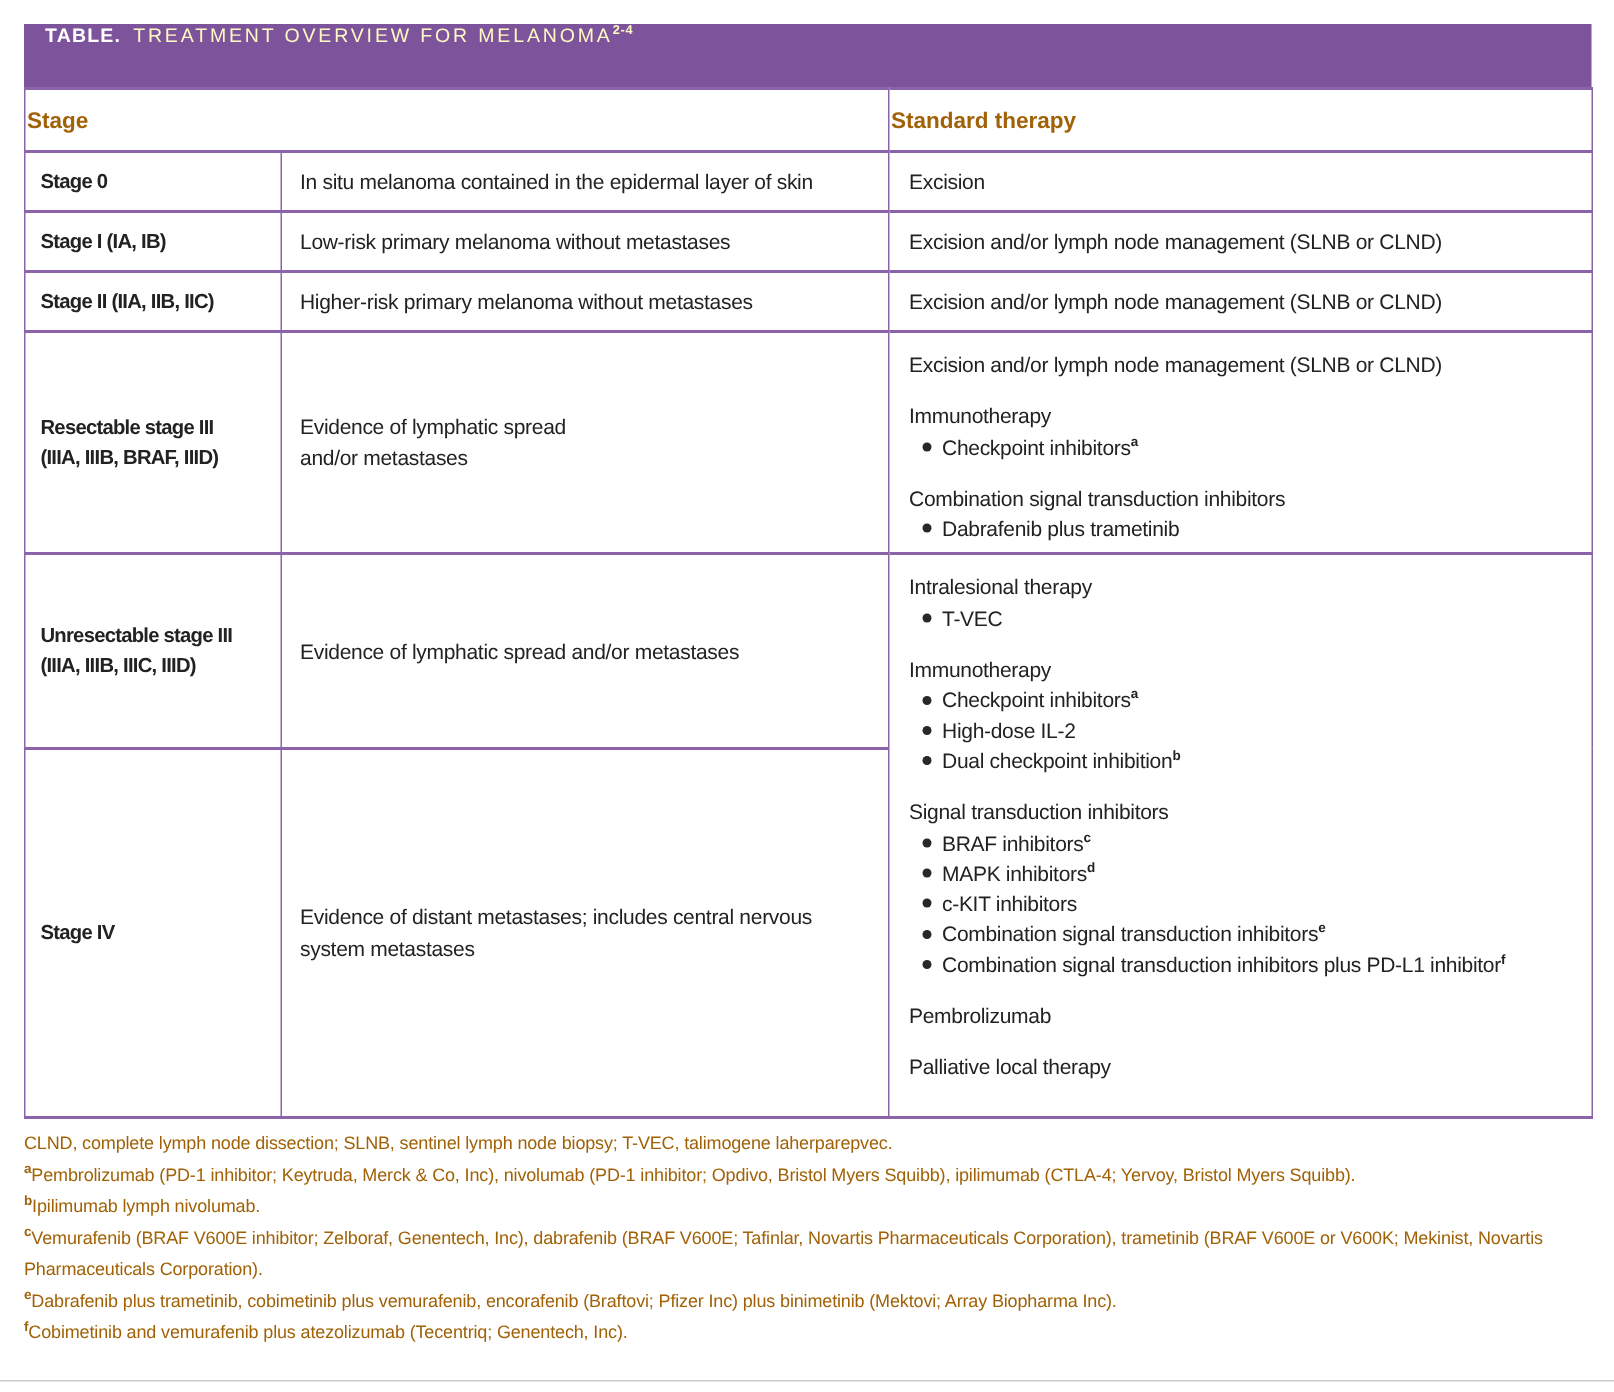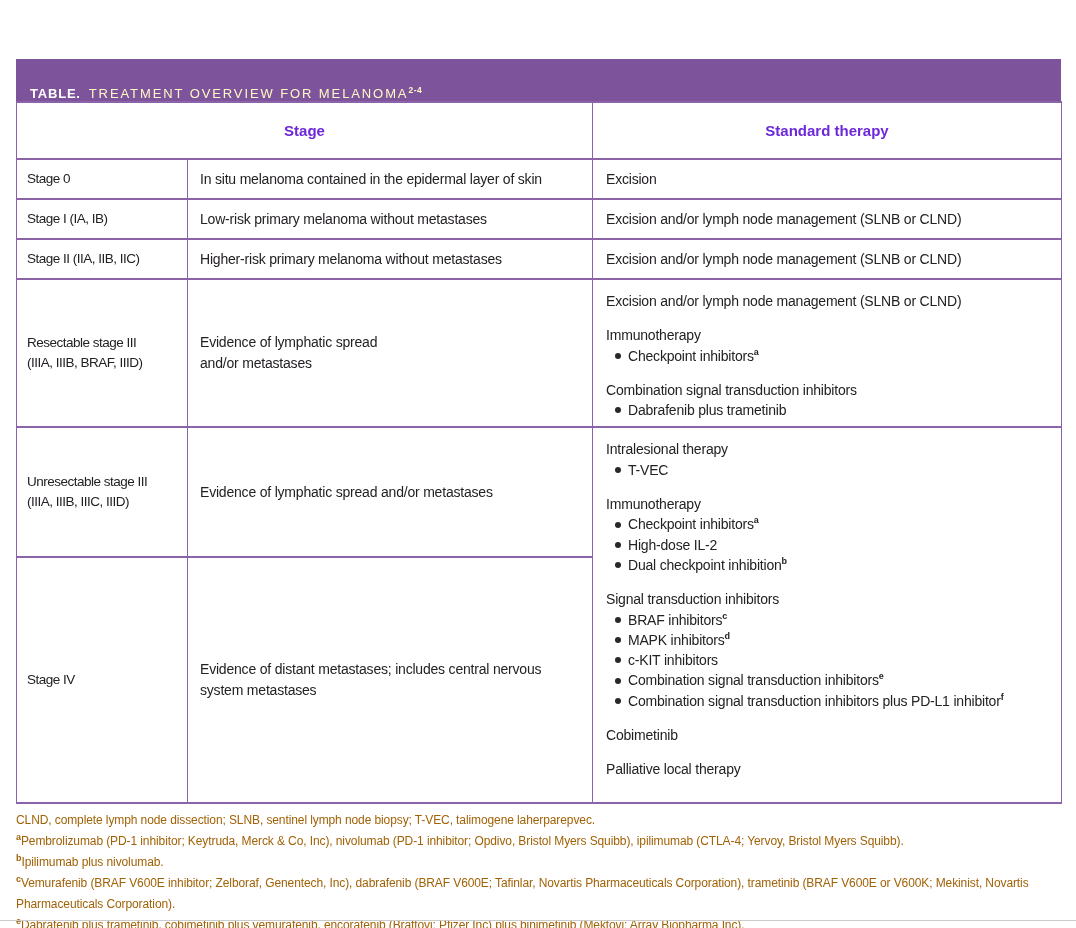--- a/index.html
+++ b/index.html
@@ -13,24 +13,23 @@
   .figure {
     position: relative;
     box-sizing: border-box;
     padding: 16px 15px 0 16px;
     height: 928px;
   }
   
   .titlebar {
     width: 1045px; height: 42px;
     background: #7d549c;
-    display: flex; align-items: flex-end;
+    display: flex; align-items: flex-start;
     box-sizing: border-box;
     padding: 0 14px;
-    margin-top: 43px;
   }
   .titlebar .tlabel {
     color: #ffffff; font-weight: bold;
     font-size: 13px; letter-spacing: 0.8px;
   }
   .titlebar .ttitle {
     color: #fef9c3; font-size: 13px;
     letter-spacing: 1.9px; margin-left: 8px;
   }
   .titlebar .ttitle sup {
@@ -47,33 +46,33 @@
   col.c3 { width: 469px; }
   td {
     border: 1px solid #8a63a8;
     border-top-width: 2px;
     border-bottom-width: 2px;
     vertical-align: middle;
     letter-spacing: -0.2px;
     box-sizing: border-box;
   }
   tr.head td {
-    height: 57px;
-    text-align: center;
+    height: 42px;
+    text-align: left;
     font-weight: bold;
     font-size: 15px;
     letter-spacing: 0;
-    color: #6d28d9;
+    color: #a16207;
   }
   tr.rh40  { height: 40px; }
   tr.rh146 { height: 146px; }
   tr.rh130 { height: 130px; }
   tr.rh246 { height: 246px; }
   td.stage {
-    font-weight: normal;
+    font-weight: bold;
     font-size: 13.5px;
     letter-spacing: -0.5px;
     line-height: 1.5;
     padding: 4px 4px 4px 10px;
     white-space: pre-line;
   }
   td.desc {
     font-size: 14px;
     line-height: 1.5;
     padding: 4px 8px 4px 12px;
@@ -181,34 +180,35 @@
             <div class="tblock space"><span>Immunotherapy</span></div>
             <div class="tblock bullet"><span class="dot"></span><span>Checkpoint inhibitors</span><sup>a</sup></div>
             <div class="tblock bullet"><span class="dot"></span><span>High-dose IL-2</span></div>
             <div class="tblock bullet"><span class="dot"></span><span>Dual checkpoint inhibition</span><sup>b</sup></div>
             <div class="tblock space"><span>Signal transduction inhibitors</span></div>
             <div class="tblock bullet"><span class="dot"></span><span>BRAF inhibitors</span><sup>c</sup></div>
             <div class="tblock bullet"><span class="dot"></span><span>MAPK inhibitors</span><sup>d</sup></div>
             <div class="tblock bullet"><span class="dot"></span><span>c-KIT inhibitors</span></div>
             <div class="tblock bullet"><span class="dot"></span><span>Combination signal transduction inhibitors</span><sup>e</sup></div>
             <div class="tblock bullet"><span class="dot"></span><span>Combination signal transduction inhibitors plus PD-L1 inhibitor</span><sup>f</sup></div>
-            <div class="tblock space"><span>Cobimetinib</span></div>
+            <div class="tblock space"><span>Pembrolizumab</span></div>
             <div class="tblock space"><span>Palliative local therapy</span></div>
           </td>
     </tr>
 
     <tr class="rh246">
       <td class="stage">Stage IV</td>
       <td class="desc">Evidence of distant metastases; includes central nervous system metastases</td>
     </tr>
   </tbody>
     </table>
 
   <div class="footnotes">
       <div class="footnote"><span>CLND, complete lymph node dissection; SLNB, sentinel lymph node biopsy; T-VEC, talimogene laherparepvec.</span></div>
       <div class="footnote"><sup>a</sup><span>Pembrolizumab (PD-1 inhibitor; Keytruda, Merck &amp; Co, Inc), nivolumab (PD-1 inhibitor; Opdivo, Bristol Myers Squibb), ipilimumab (CTLA-4; Yervoy, Bristol Myers Squibb).</span></div>
-      <div class="footnote"><sup>b</sup><span>Ipilimumab plus nivolumab.</span></div>
+      <div class="footnote"><sup>b</sup><span>Ipilimumab lymph nivolumab.</span></div>
       <div class="footnote"><sup>c</sup><span>Vemurafenib (BRAF V600E inhibitor; Zelboraf, Genentech, Inc), dabrafenib (BRAF V600E; Tafinlar, Novartis Pharmaceuticals Corporation), trametinib (BRAF V600E or V600K; Mekinist, Novartis Pharmaceuticals Corporation).</span></div>
       <div class="footnote"><sup>e</sup><span>Dabrafenib plus trametinib, cobimetinib plus vemurafenib, encorafenib (Braftovi; Pfizer Inc) plus binimetinib (Mektovi; Array Biopharma Inc).</span></div>
+      <div class="footnote"><sup>f</sup><span>Cobimetinib and vemurafenib plus atezolizumab (Tecentriq; Genentech, Inc).</span></div>
     </div>
 
   <div class="bottom-rule"></div>
 </div>
 
 </body></html>

